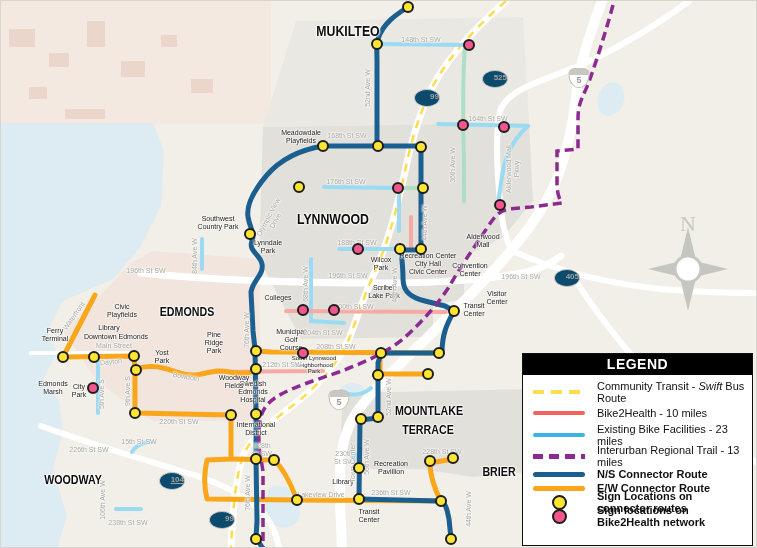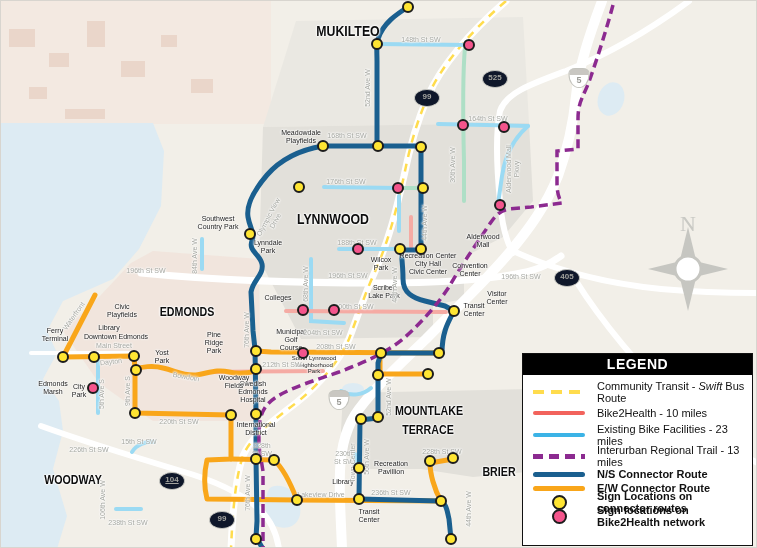--- a/index.html
+++ b/index.html
@@ -6,23 +6,23 @@
   #stage{position:relative;width:757px;height:548px;overflow:hidden;background:#F2EFE8;
          font-family:"Liberation Sans",sans-serif;border:1px solid #d8d5cf;box-sizing:border-box;}
   #basemap{position:absolute;left:0;top:0;}
   
   .lbl{position:absolute;transform:translate(-50%,-50%);white-space:pre-line;text-align:center;
        line-height:1.12;pointer-events:none;
        text-shadow:0 0 2px #fff,0 0 2px #fff,0 0 3px #fff,0 0 3px #fff;}
   .city{font-weight:700;color:#0d0d0d;letter-spacing:0px;}
   .place{font-size:7px;color:#222;}
   .street{font-size:7px;color:#A6A8A2;}
-  .shield{position:absolute;transform:translate(-50%,-50%);width:24px;height:16px;background:#0f172a;
+  .shield{position:absolute;transform:translate(-50%,-50%);width:24px;height:16px;background:#0c4a6e;
           border:1.5px solid #C8C8C2;border-radius:50%;color:#A3A39E;font-size:8px;font-weight:700;
-          text-align:center;line-height:14px;}
+          text-align:right;line-height:14px;}
   .ishield{position:absolute;transform:translate(-50%,-50%);width:19px;height:18px;
            background:linear-gradient(#C9C7C2 0 34%,#fff 34%);border:1px solid #C4C4BE;
            border-radius:7px 7px 11px 11px / 5px 5px 14px 14px;color:#9B9B96;font-size:9px;
            font-weight:700;text-align:center;line-height:22px;}
   .dot{position:absolute;transform:translate(-50%,-50%);width:8px;height:8px;border-radius:50%;
        border:2px solid #1c1c1c;}
   .dot.yellow{background:var(--sign_yellow);}
   .dot.pink{background:var(--sign_pink);}
   
   #legend{position:absolute;left:521px;top:352px;width:231px;height:193px;background:#fff;

